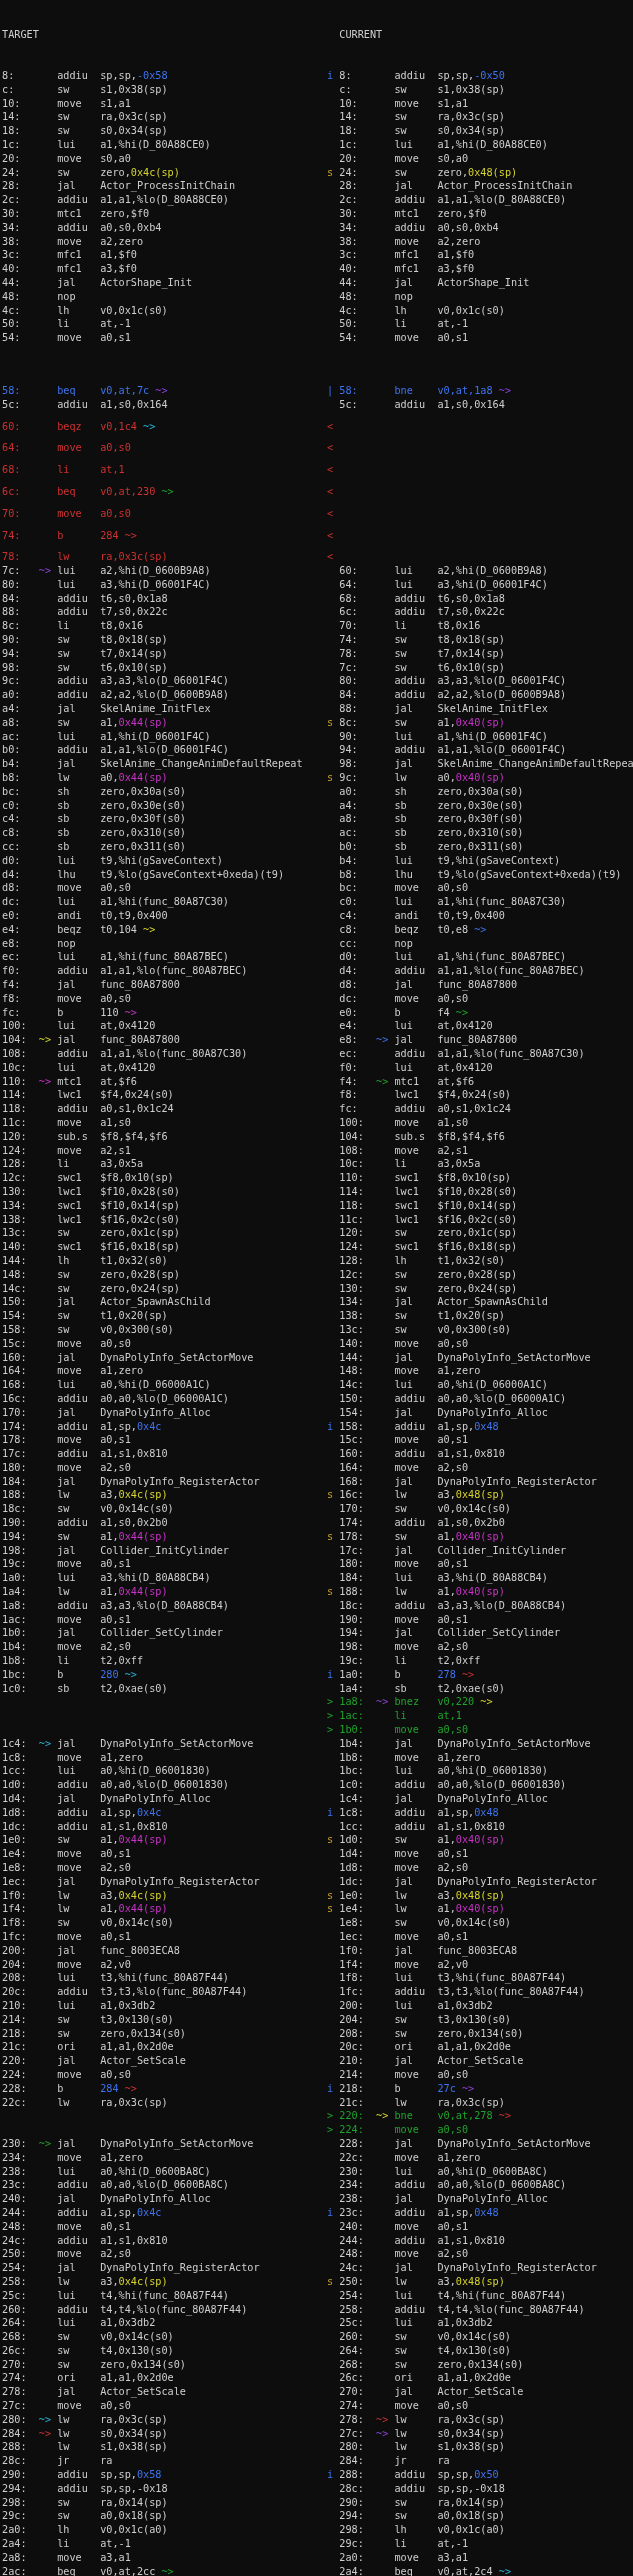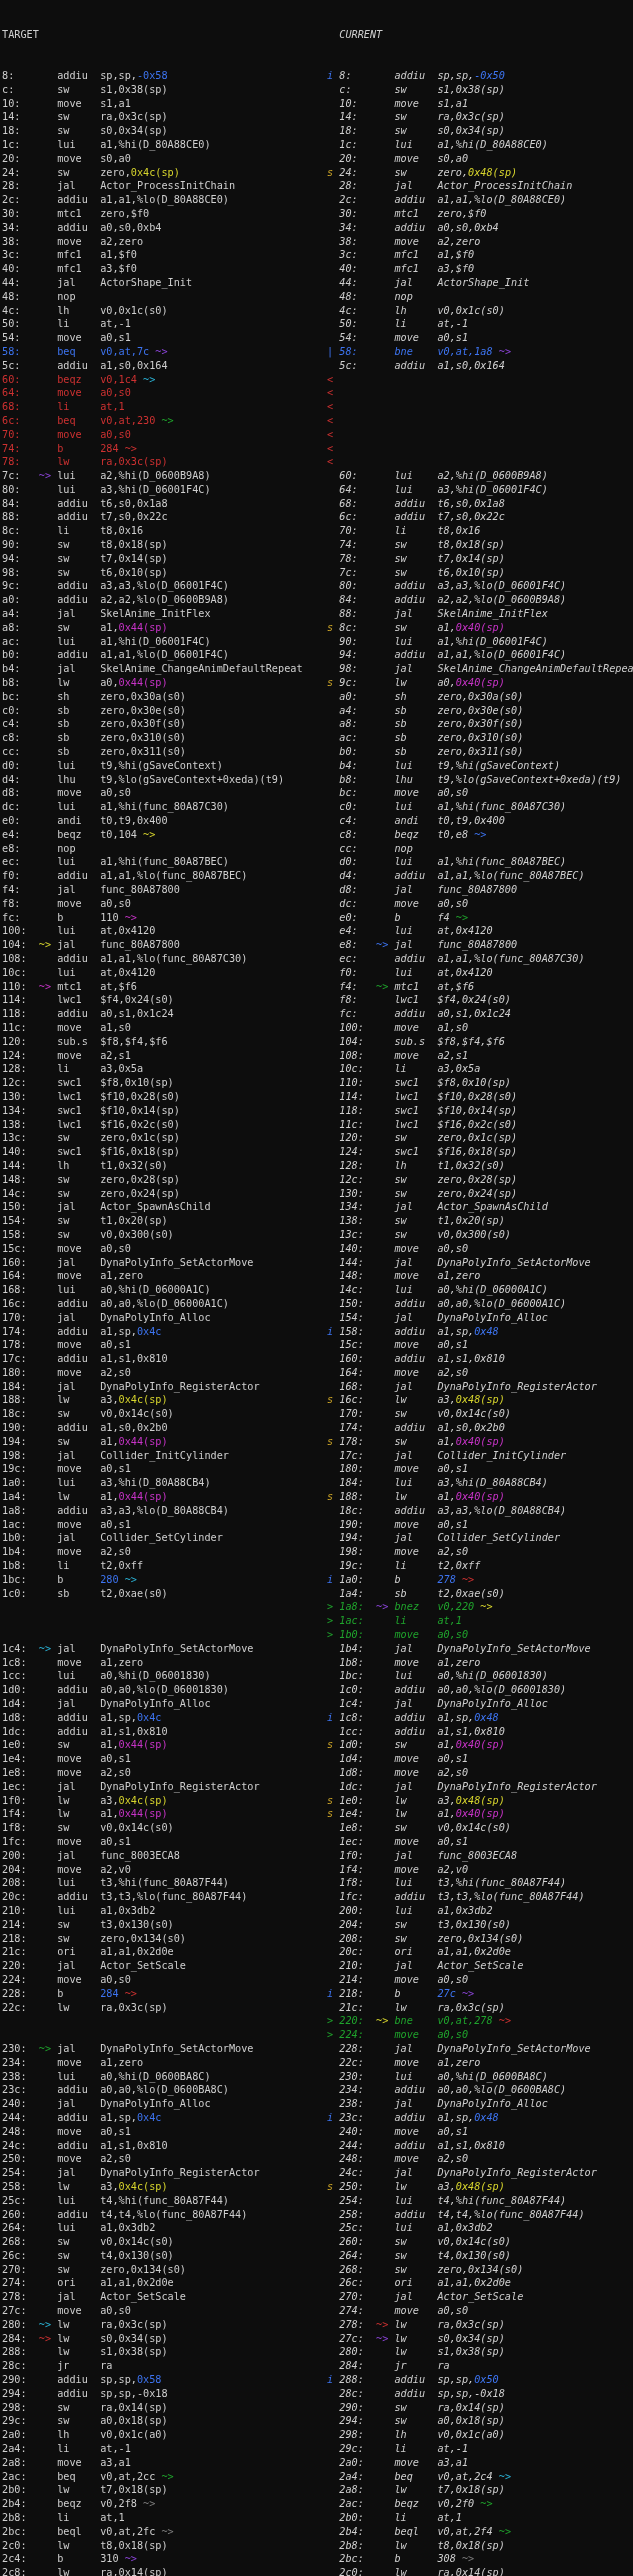--- a/index.html
+++ b/index.html
@@ -1,26 +1,26 @@
 <!DOCTYPE html>
 <html style="--bg: #0d0d0d; --fg: #cfcfcf; --blue: #3d74f1; --red: #cd3131; --green: #1fa32c; --yellow: #d7d52d; --magenta: #c733c7; --purple: #8b44d8; --cyan: #2ab3d6; --gray: #7d7d7d; --marker-s: #c9a227;font-size:11.6px"><head>
 <meta charset="utf-8">
 <style>
   html,body{margin:0;padding:0;background:#0d0d0d;}
   body{position:relative;width:633px;height:2576px;overflow:hidden;
        font-family:"DejaVu Sans Mono",monospace;}
   .col{position:absolute;top:0;white-space:pre;font-size:10.2px;line-height:13.8px;
        color:var(--fg);overflow:hidden;height:2576px;}
   #col-target{left:2px;width:324px;}
-  #col-current{left:327px;width:306px;font-style:italic;}
+  #col-current{left:327px;width:306px;}
   .hdr{color:var(--fg);}
   #col-current .hdr{padding-left:2ch;}
   .ln{height:13.8px;}
-  .ln-b{color:var(--blue);}
-  .ln-r{color:var(--red);}
+  .ln-b{color:var(--blue);margin-top:39px;}
+  .ln-r{color:var(--red);margin-top:8px;}
   .ln-g{color:var(--green);}
   .tok-b{color:var(--blue);text-align:center;}
   .tok-r{color:var(--red);}
   .tok-g{color:var(--green);}
   .tok-y{color:var(--yellow);}
   .tok-m{color:var(--magenta);}
   .tok-p{color:var(--purple);}
   .tok-c{color:var(--cyan);}
   .tok-d{color:var(--gray);}
   .mk-b{color:var(--blue);}

